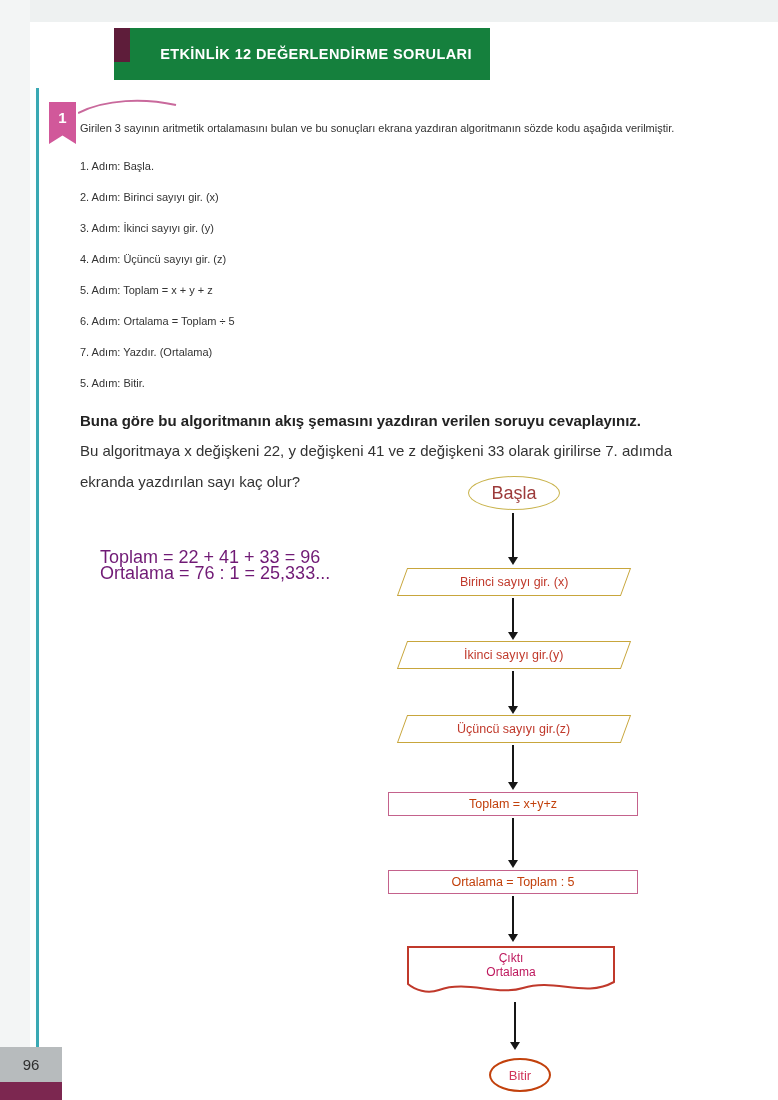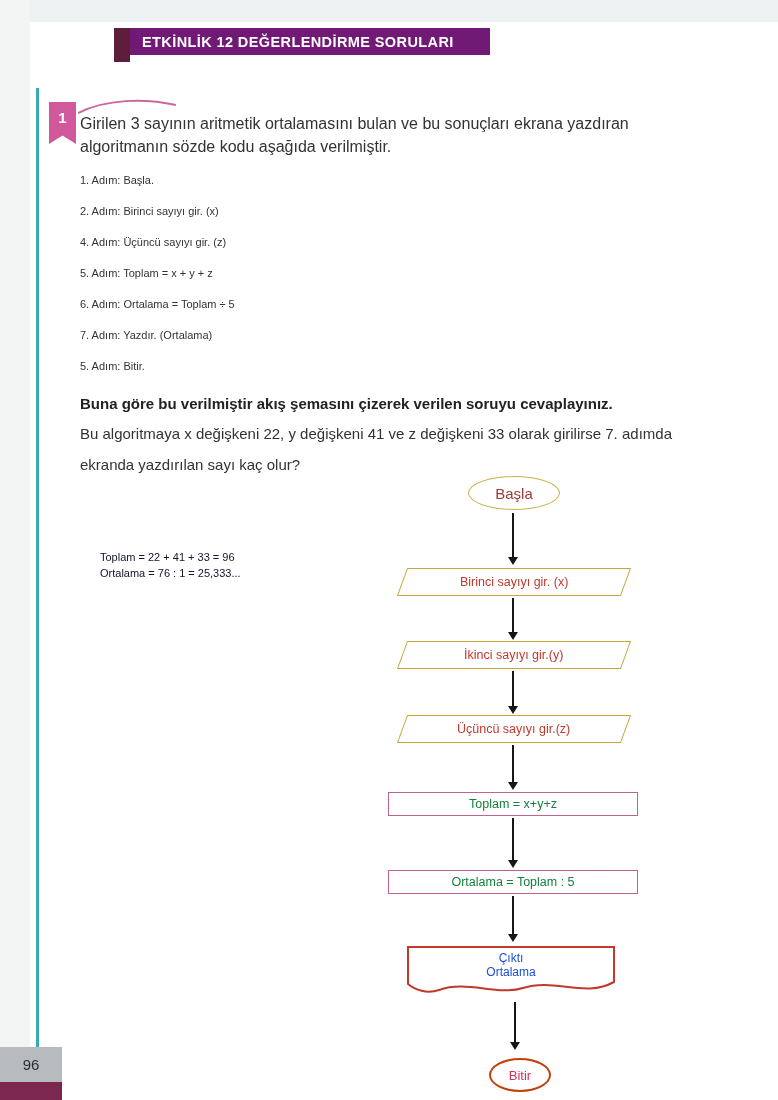--- a/index.html
+++ b/index.html
@@ -11,63 +11,63 @@
     background: #ffffff;
     overflow: hidden;
     margin: 0 auto;
   }
   .top-strip { position:absolute; left:0; top:0; width:778px; height:22px; background:#eef1f1; }
   .left-strip { position:absolute; left:0; top:0; width:30px; height:1100px; background:#f3f5f5; }
   .teal-line { position:absolute; left:36px; top:88px; width:3px; height:1012px; background:#3aa9b4; }
 
   
   .banner {
-    position:absolute; left:114px; top:28px; width:376px; height:27px;
-    background:#701a75; display:flex; align-items:center;
+    position:absolute; left:114px; top:28px; width:376px; height:52px;
+    background:#15803d; display:flex; align-items:center;justify-content:center;
   }
   .banner-notch { position:absolute; left:0; top:0; width:16px; height:34px; background:#5e1d3a; }
   .banner-title {
     color:#ffffff; font-weight:bold; font-size:14.5px; letter-spacing:.4px;
     padding-left:28px; white-space:nowrap;
   }
 
   
   .q-badge {
     position:absolute; left:49px; top:102px; width:27px; height:42px;
     background:#d1589a; color:#fff; font-weight:bold; font-size:15px;
     text-align:center; padding-top:7px;
     clip-path: polygon(0 0, 100% 0, 100% 100%, 50% 80%, 0 100%);
   }
   .swoosh { position:absolute; left:78px; top:96px; }
 
   
   .content { position:absolute; left:80px; top:112px; width:636px; color:#333; }
-  .intro { font-size:16px; line-height:23px; }
+  .intro { font-size:11px; line-height:32px; }
   .step { font-size:11px; line-height:18px; margin-top:13px; }
   .step:first-of-type { margin-top:15px; }
   .bold-prompt { font-size:15px; font-weight:bold; margin-top:20px; color:#222; }
   .q-text { font-size:15px; line-height:31px; margin-top:6px; width:640px; }
 
   .answer {
     position:absolute; left:100px; top:549px;
-    color:#0f172a; font-size:11px; line-height:16px;
+    color:#701a75; font-size:18px; line-height:16px;
   }
 
   
   .fc-node { position:absolute; display:flex; align-items:center; justify-content:center; background:#fff; }
-  .oval { border:1.6px solid #c9b34c; border-radius:50%; color:#9c3a3a; font-size:15px; }
+  .oval { border:1.6px solid #c9b34c; border-radius:50%; color:#9c3a3a; font-size:18px; }
   .oval-end { border:2px solid #c2410c; border-radius:50%; color:#d0355a; font-size:13px; }
   .para { border:1.4px solid #c8a63c; transform:skewX(-20deg); color:#c0392b; font-size:12.5px; }
   .para > span { display:block; transform:skewX(20deg); }
-  .rect { border:1.5px solid #c4628c; color:#15803d; font-size:12.5px; }
+  .rect { border:1.5px solid #c4628c; color:#c2410c; font-size:12.5px; }
 
   .doc-svg { position:absolute; }
   .doc-text {
     position:absolute; left:405px; top:951px; width:212px;
-    text-align:center; color:#1d4ed8; font-size:12px; line-height:14px;
+    text-align:center; color:#be185d; font-size:12px; line-height:14px;
   }
 
   .arrow { position:absolute; width:12px; display:flex; flex-direction:column; align-items:center; }
   .arrow .shaft { width:2px; flex:1; background:#161616; }
   .arrow .head {
     width:0; height:0;
     border-left:5px solid transparent; border-right:5px solid transparent;
     border-top:8px solid #161616;
   }
 
@@ -97,26 +97,27 @@
   </svg>
 
   <div class="q-badge">
     <span>1</span>
   </div>
 
   <div class="content">
     <p class="intro">Girilen 3 sayının aritmetik ortalamasını bulan ve bu sonuçları ekrana yazdıran algoritmanın sözde kodu aşağıda verilmiştir.</p>
     <p class="step">1. Adım: Başla.</p>
     <p class="step">2. Adım: Birinci sayıyı gir. (x)</p>
+    <p class="step">3. Adım: İkinci sayıyı gir. (y)</p>
     <p class="step">4. Adım: Üçüncü sayıyı gir. (z)</p>
     <p class="step">5. Adım: Toplam = x + y + z</p>
     <p class="step">6. Adım: Ortalama = Toplam ÷ 5</p>
     <p class="step">7. Adım: Yazdır. (Ortalama)</p>
     <p class="step">5. Adım: Bitir.</p>
-    <p class="bold-prompt">Buna göre bu verilmiştir akış şemasını çizerek verilen soruyu cevaplayınız.</p>
+    <p class="bold-prompt">Buna göre bu algoritmanın akış şemasını yazdıran verilen soruyu cevaplayınız.</p>
     <p class="q-text">Bu algoritmaya x değişkeni 22, y değişkeni 41 ve z değişkeni 33 olarak girilirse 7. adımda ekranda yazdırılan sayı kaç olur?</p>
   </div>
 
   <div class="answer">
     <div>Toplam = 22 + 41 + 33 = 96</div>
     <div>Ortalama = 76 : 1 = 25,333...</div>
   </div>
 
   <div class="fc-node oval" style="left:468px; top:476px; width:92px; height:34px;">
     <span>Başla</span>

